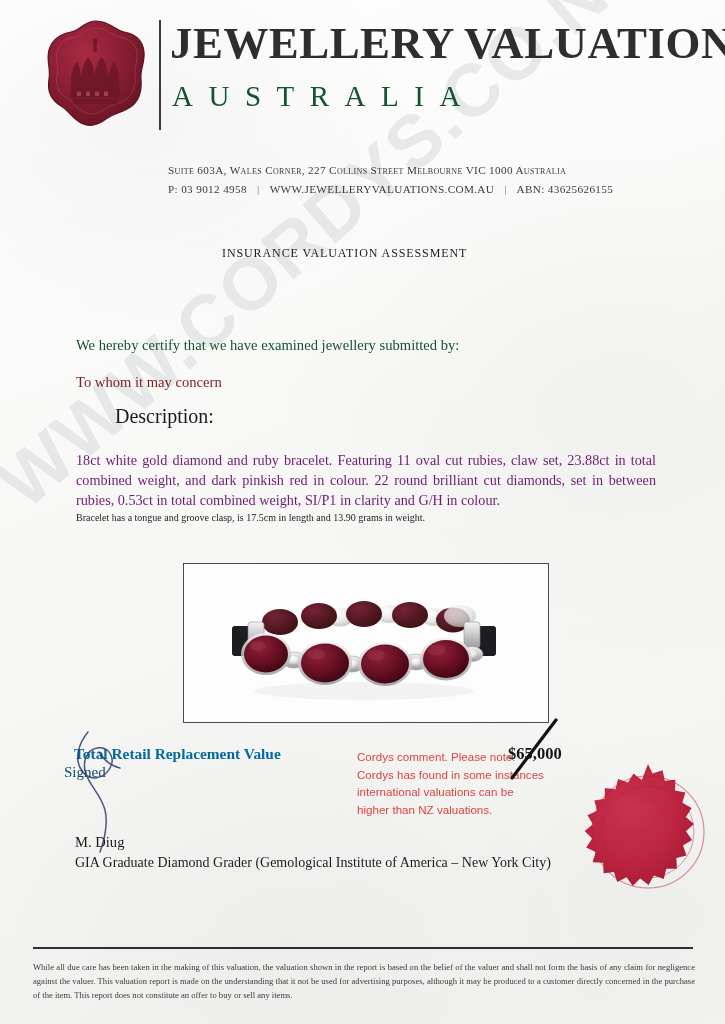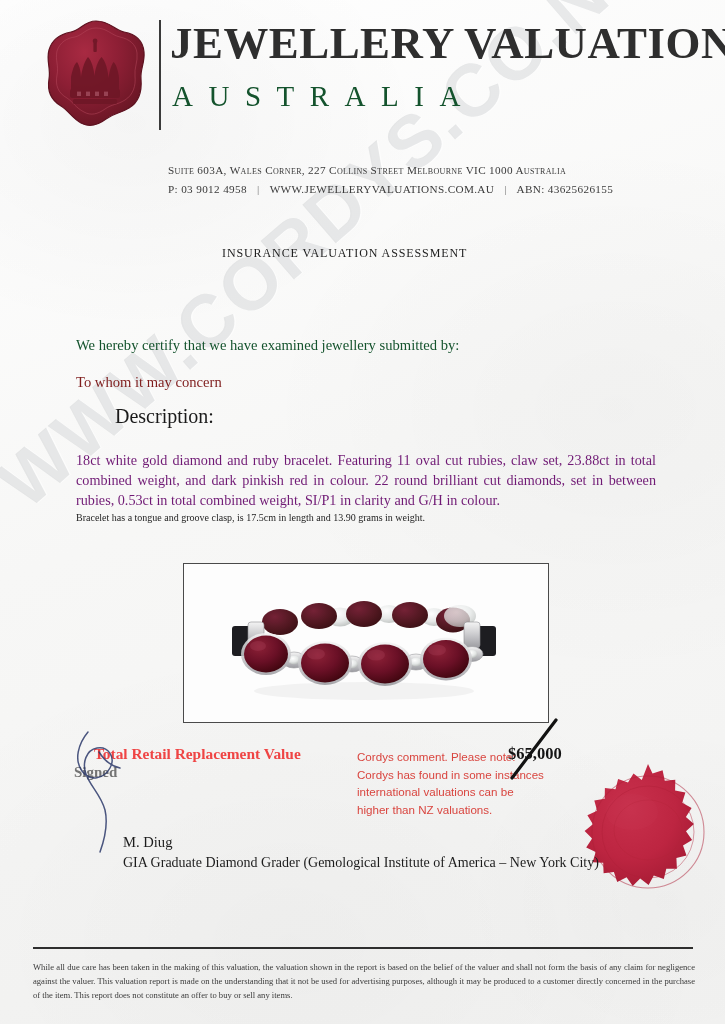--- a/index.html
+++ b/index.html
@@ -214,32 +214,30 @@
   }
   .bracelet-svg { position: absolute; inset: 0; }
 
   
   .value-label {
     position: absolute;
     left: 74px;
     top: 745px;
     font-size: 15.4px;
     font-weight: 700;
-    color: #ef4444;
+    color: #0369a1;
     z-index: 6;
-    margin-left: 20px;
   }
   .signed-label {
     position: absolute;
-    left: 74px;
+    left: 64px;
     top: 764px;
     font-size: 15px;
-    color: #737373;
+    color: #0c4a6e;
     z-index: 6;
-    font-weight: bold;
   }
   .value-amount {
     position: absolute;
     left: 508px;
     top: 744px;
     font-size: 16.5px;
     font-weight: 700;
     color: #141414;
     z-index: 6;
   }
@@ -277,21 +275,20 @@
 
   
   .signatory {
     position: absolute;
     left: 75px;
     top: 832px;
     font-size: 14px;
     line-height: 1.46;
     color: #1c1c1c;
     z-index: 6;
-    margin-left: 48px;
   }
   .signatory .name { font-size: 14.6px; }
 
   
   .footer-rule {
     position: absolute;
     left: 33px;
     top: 947px;
     width: 660px;
     height: 2px;

